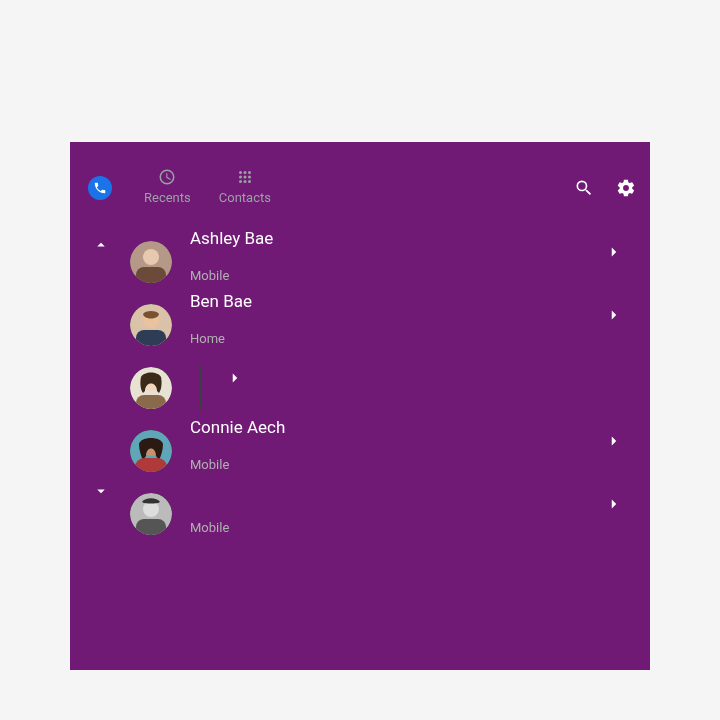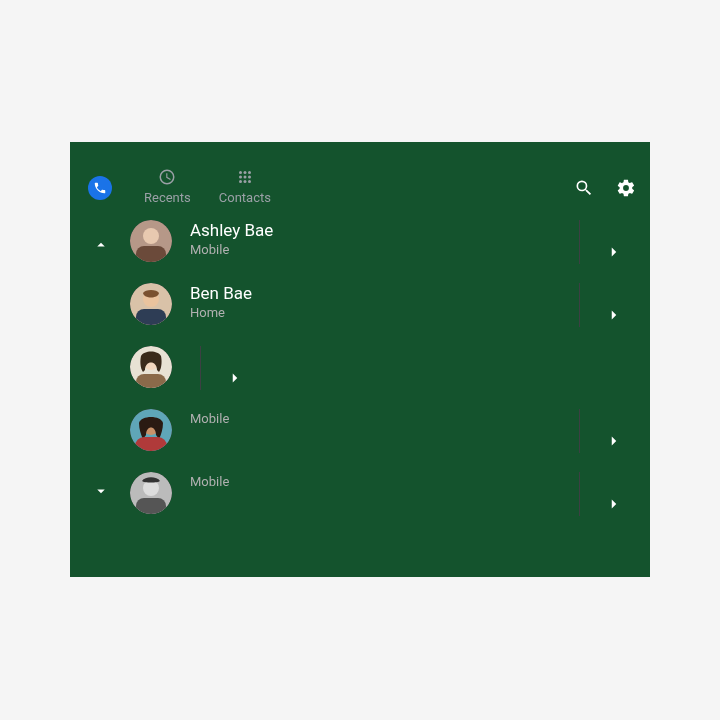--- a/index.html
+++ b/index.html
@@ -14,22 +14,22 @@
   .stage {
     width: 720px;
     height: 720px;
     position: relative;
   }
   .device {
     position: absolute;
     left: 70px;
     top: 142px;
     width: 580px;
-    height: 435px;
-    background: #14532d;
+    height: 528px;
+    background: #701a75;
     color: #fff;
     overflow: hidden;
   }
   
   .topbar {
     display: flex;
     align-items: flex-start;
     height: 72px;
     position: relative;
   }
@@ -97,21 +97,21 @@
   .scroll-arrow.up { top: 22px; }
   .scroll-arrow.down { top: 268px; }
   .list {
     position: absolute;
     left: 60px;
     right: 12px;
     top: 6px;
   }
   .row {
     display: flex;
-    align-items: flex-start;
+    align-items: flex-end;
     height: 63px;
     position: relative;
   }
   .avatar {
     width: 42px; height: 42px;
     border-radius: 50%;
     background: #555;
     flex-shrink: 0;
     margin-right: 18px;
     overflow: hidden;
@@ -127,21 +127,21 @@
   }
   .name {
     font-size: 17px;
     font-weight: 400;
     color: #fff;
     line-height: 1.2;
   }
   .sub {
     font-size: 13px;
     color: #b0b0b0;
-    margin-top: 2px;
+    margin-top: 20px;
   }
   .row-sep {
     width: 1px;
     background: #3c4043;
     height: 44px;
     margin: 0 10px 0 10px;
   }
   .disclose {
     width: 48px;
     height: 100%;
@@ -310,20 +310,21 @@
                 </defs>
                 <g clip-path="url(#c3)">
                   <rect width="42" height="42" fill="#5fa6b8"></rect>
                   <circle cx="21" cy="17" r="9" fill="#c9926a"></circle>
                   <path d="M9 14c2-8 22-8 24 0 0 6-2 12-4 16l-3-4c0-10-10-10-10 0l-3 4c-2-4-4-10-4-16z" fill="#2a1a12"></path>
                   <rect x="5" y="28" width="32" height="18" rx="9" fill="#b03a3a"></rect>
                 </g>
               </svg>
           </div>
           <div class="info">
+            <div class="name">Connie Aech</div>
             <div class="sub">Mobile</div>
           </div>
           <div class="row-sep"></div>
           <div class="disclose">
             <svg viewBox="0 0 24 24">
                 <path d="M9 6l6 6-6 6z"></path>
               </svg>
           </div>
         </div>
 

